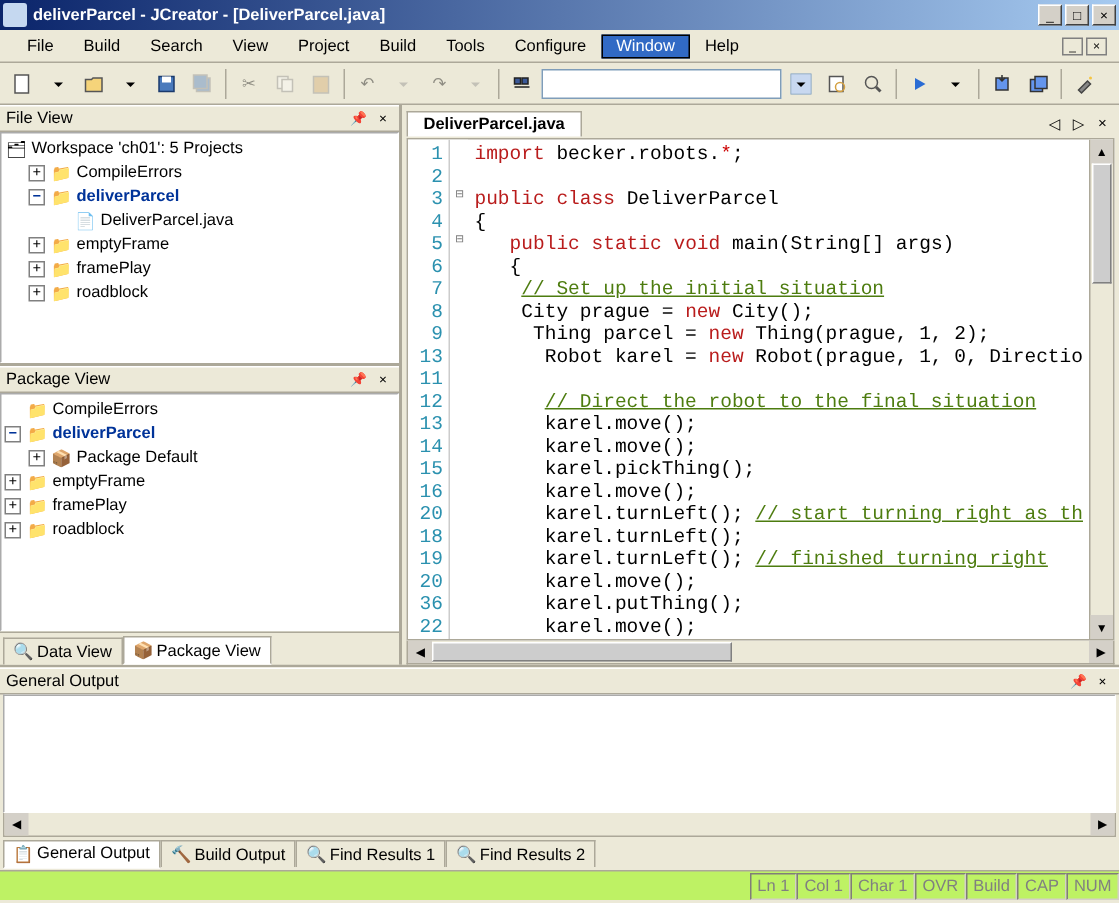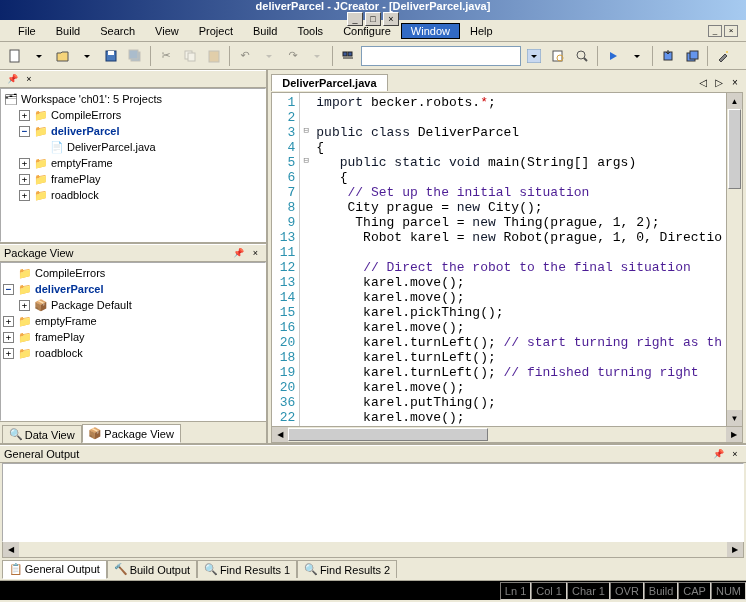--- a/index.html
+++ b/index.html
@@ -1,19 +1,19 @@
 <!DOCTYPE html>
 <html><head>
 <meta charset="utf-8">
 <style>
   * { box-sizing: border-box; margin: 0; padding: 0; }
   body { font-family: Tahoma, Arial, sans-serif; font-size: 11px; background: #ece9d8; overflow: hidden; width: 746px; height: 602px; }
   
   
-  .titlebar { background: linear-gradient(to right, #0a246a, #a6caf0); color: #fff; height: 20px; display: flex; align-items: center; padding: 0 2px; flex-direction: column; }
+  .titlebar { background: linear-gradient(to right, #0a246a, #a6caf0); color: #fff; height: 20px; display: flex; align-items: center; padding: 0 2px; }
   .titlebar .icon { width: 16px; height: 16px; background: #c5d8f0; border-radius: 2px; margin-right: 4px; }
   .titlebar .title { font-weight: bold; flex: 1; font-size: 11px; }
   .titlebar .winbtns { display: flex; gap: 2px; }
   .titlebar .winbtn { width: 16px; height: 14px; background: #d4d0c8; border: 1px solid #fff; border-right-color: #404040; border-bottom-color: #404040; display: flex; align-items: center; justify-content: center; font-size: 9px; font-family: Arial; cursor: pointer; color: #000; }
   
   
   .menubar { background: #ece9d8; height: 22px; display: flex; align-items: center; padding: 0 8px; border-bottom: 1px solid #aca899; }
   .menubar .menuitem { padding: 2px 10px; cursor: pointer; }
   .menubar .menuitem.active { background: #316ac5; color: #fff; border: 1px solid #000; padding: 1px 9px; }
   .menubar .rightbtns { margin-left: auto; display: flex; gap: 2px; }
@@ -57,42 +57,42 @@
   .editor { flex: 1; display: flex; flex-direction: column; background: #ece9d8; }
   .editor-tabs { height: 22px; display: flex; align-items: center; background: #ece9d8; padding-top: 3px; }
   .editor-tab { padding: 2px 10px; background: #fff; border: 1px solid #aca899; border-bottom: none; margin-left: 3px; font-weight: bold; }
   .editor-tabs .ebtns { margin-left: auto; display: flex; gap: 2px; padding-right: 4px; }
   .editor-tabs .ebtn { width: 14px; height: 14px; font-size: 10px; display: flex; align-items: center; justify-content: center; cursor: pointer; }
   
   .code-area { flex: 1; display: flex; background: #fff; border: 1px solid #aca899; margin: 0 3px; overflow: hidden; position: relative; }
   .gutter { width: 28px; background: #fff; text-align: right; padding: 2px 4px 2px 2px; font-family: 'Courier New', monospace; font-size: 13px; color: #2b91af; border-right: 1px solid #ccc; }
   .fold-gutter { width: 12px; background: #fff; padding-top: 2px; font-family: monospace; font-size: 9px; color: #808080; text-align: center; }
   .code { flex: 1; padding: 2px 4px; font-family: 'Courier New', monospace; font-size: 13px; white-space: pre; overflow: hidden; line-height: 15px; }
-  .kw { color: #0f172a; font-family: Liberation Mono, monospace; }
-  .com { color: #4c1d95; }
+  .kw { color: #b91c1c; font-family: Liberation Mono, monospace; }
+  .com { color: #4d7c0f; text-decoration: underline; }
   .star { color: #cc0000; }
   .vscroll { width: 16px; background: #ece9d8; border-left: 1px solid #aca899; position: relative; }
   .vscroll .thumb { position: absolute; top: 16px; left: 1px; right: 1px; height: 80px; background: #cdcdcd; border: 1px solid #fff; border-right-color: #808080; border-bottom-color: #808080; }
   .vscroll .arr { position: absolute; left: 0; right: 0; height: 16px; background: #d4d0c8; font-size: 8px; display: flex; align-items: center; justify-content: center; }
   .vscroll .arr.up { top: 0; }
   .vscroll .arr.dn { bottom: 0; }
   
   .hscroll-row { height: 16px; background: #ece9d8; display: flex; margin: 0 3px; border: 1px solid #aca899; border-top: none; }
   .hscroll-row .arr { width: 16px; background: #d4d0c8; font-size: 8px; display: flex; align-items: center; justify-content: center; }
   .hscroll-row .track { flex: 1; position: relative; }
   .hscroll-row .thumb { position: absolute; left: 0; width: 200px; top: 1px; bottom: 1px; background: #cdcdcd; border: 1px solid #fff; border-right-color: #808080; border-bottom-color: #808080; }
   
   
   .output { border-top: 2px solid #aca899; display: flex; flex-direction: column; height: 115px; }
   .output .body { flex: 1; background: #fff; border: 1px inset #fff; margin: 0 2px; }
   
   .bottomtabs { background: #ece9d8; height: 22px; display: flex; align-items: center; padding: 0 2px; }
   
   
-  .statusbar { height: 20px; background: #000000; border-top: 1px solid #aca899; display: flex; align-items: center; font-size: 11px; }
+  .statusbar { height: 20px; background: #bef264; border-top: 1px solid #aca899; display: flex; align-items: center; font-size: 11px; }
   .statusbar .cell { border: 1px inset #d4d0c8; padding: 1px 4px; height: 18px; display: flex; align-items: center; color: #808080; }
   .statusbar .spacer { flex: 1; }
   
   svg { display: block; }
 </style>
 </head>
 <body>
 
 <div class="titlebar">
   <div class="icon"></div>
@@ -237,20 +237,21 @@
         <path d="M3 11 L9 5 L11 7 L5 13 Z" fill="#888" stroke="#444"></path>
         <circle cx="11" cy="3" r="1" fill="#f5c542"></circle>
       </svg>
     </div>
 </div>
 
 <div class="content">
   <div class="leftpanel">
     <div class="fileview">
       <div class="panel-header">
+        <span class="title">File View</span>
         <span class="pbtn">📌</span>
         <span class="pbtn">×</span>
       </div>
       <div class="tree">
         <div class="tree-row">
             <span class="ticon">🗂</span>
             <span>Workspace 'ch01': 5 Projects</span>
           </div>
         <div class="tree-row indent1">
             <span class="exp">+</span>

